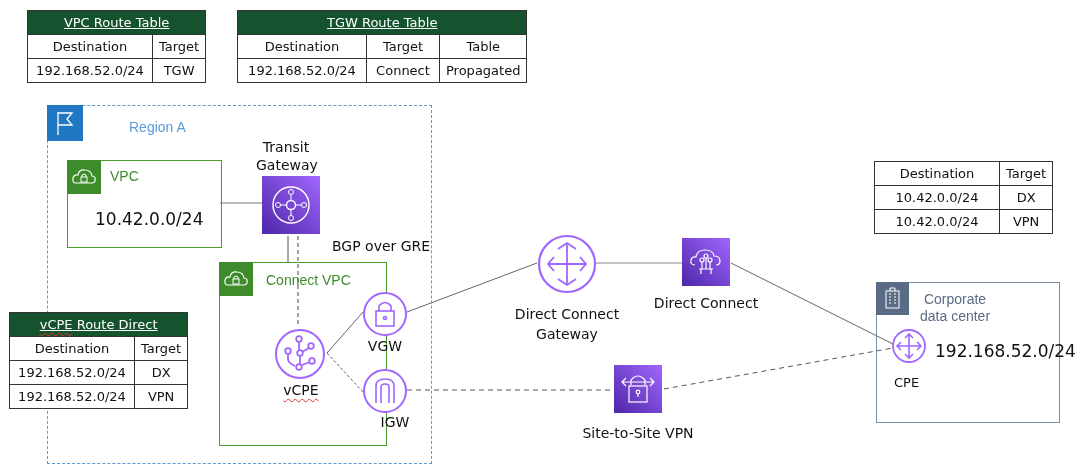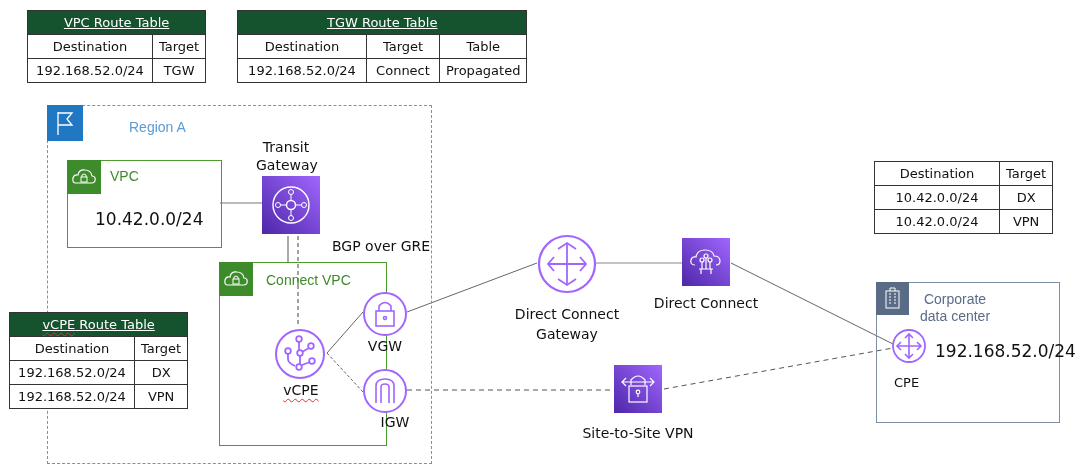--- a/index.html
+++ b/index.html
@@ -154,21 +154,21 @@
         <path d="M14 35V18Q14 11 23 11Q32 11 32 18V35"></path>
         <path d="M19 35V19Q19 16 23 16Q27 16 27 19V35"></path>
       </g>
     </svg>
 </div>
 <div class="abs lbl" style="left:375px;top:414px;width:40px;">IGW</div>
 
 <table class="rt" style="left:9px;top:312px;">
   <tbody>
       <tr>
-        <th class="hd" colspan="2"><span class="squig">vCPE</span><span> Route Table</span></th>
+        <th class="hd" colspan="2"><span class="squig">vCPE</span><span> Route Direct</span></th>
       </tr>
   <tr>
         <td style="width:112px">Destination</td>
         <td>Target</td>
       </tr>
   <tr>
         <td>192.168.52.0/24</td>
         <td>DX</td>
       </tr>
   <tr>

